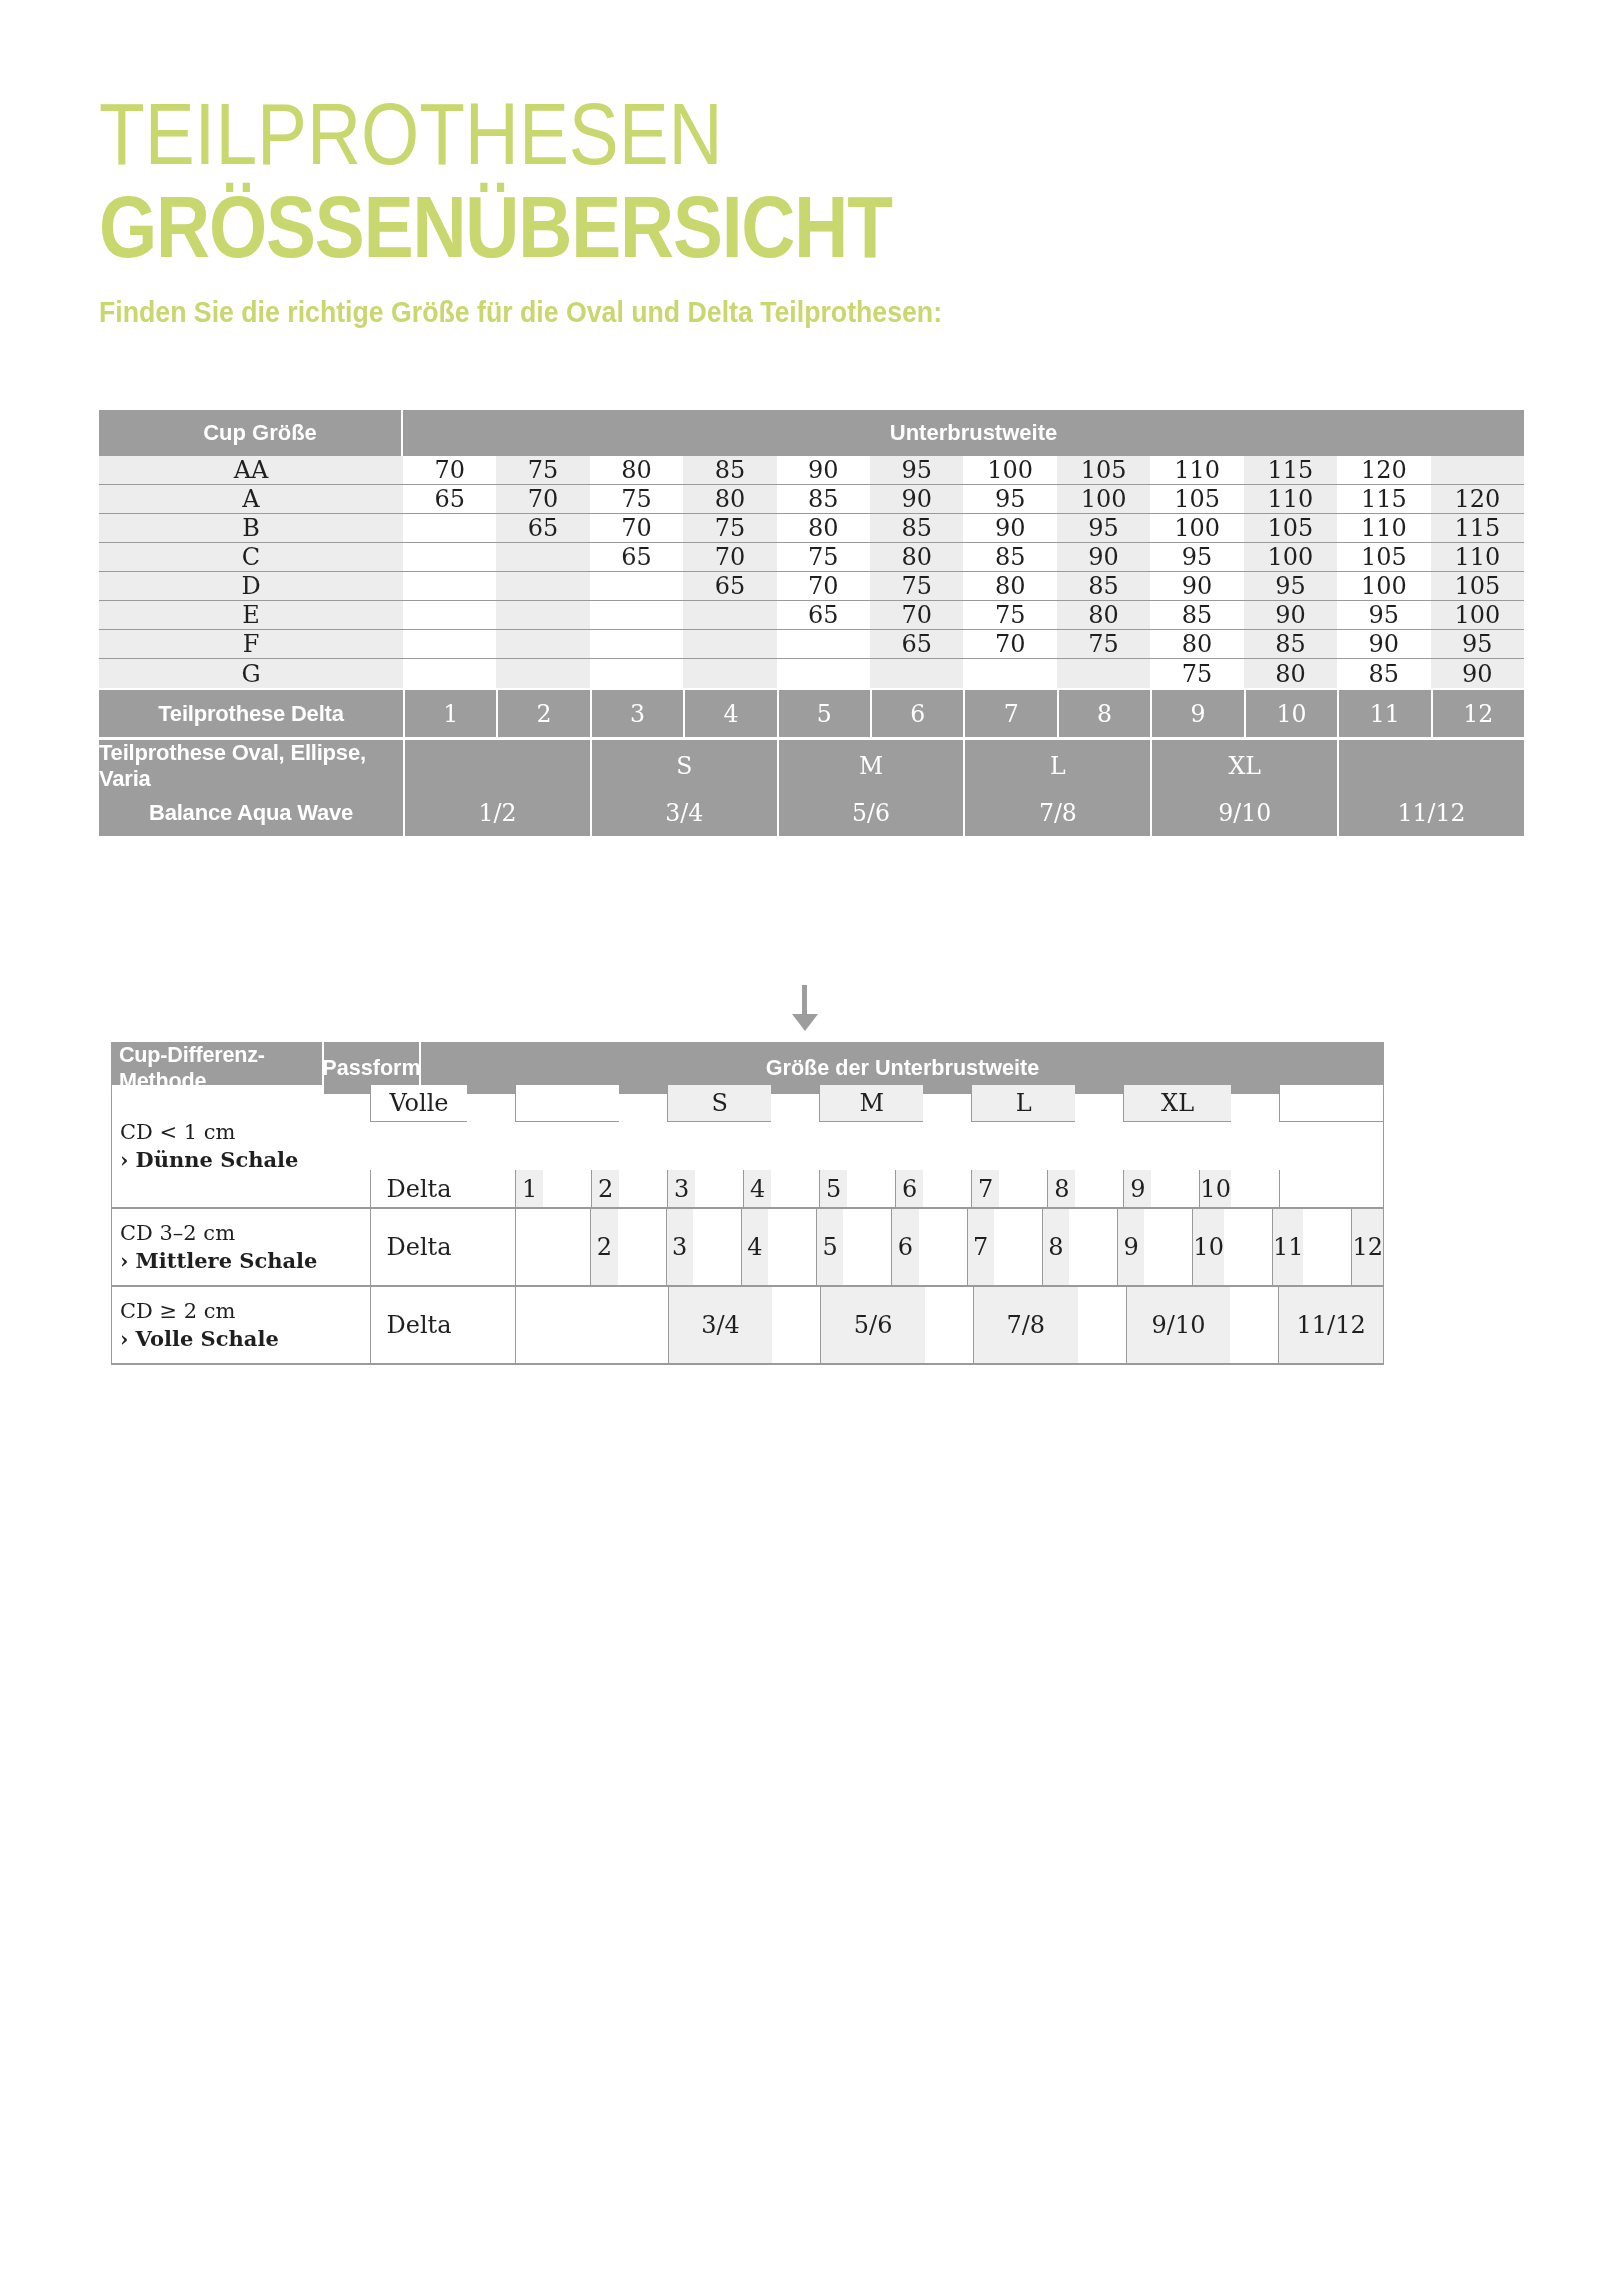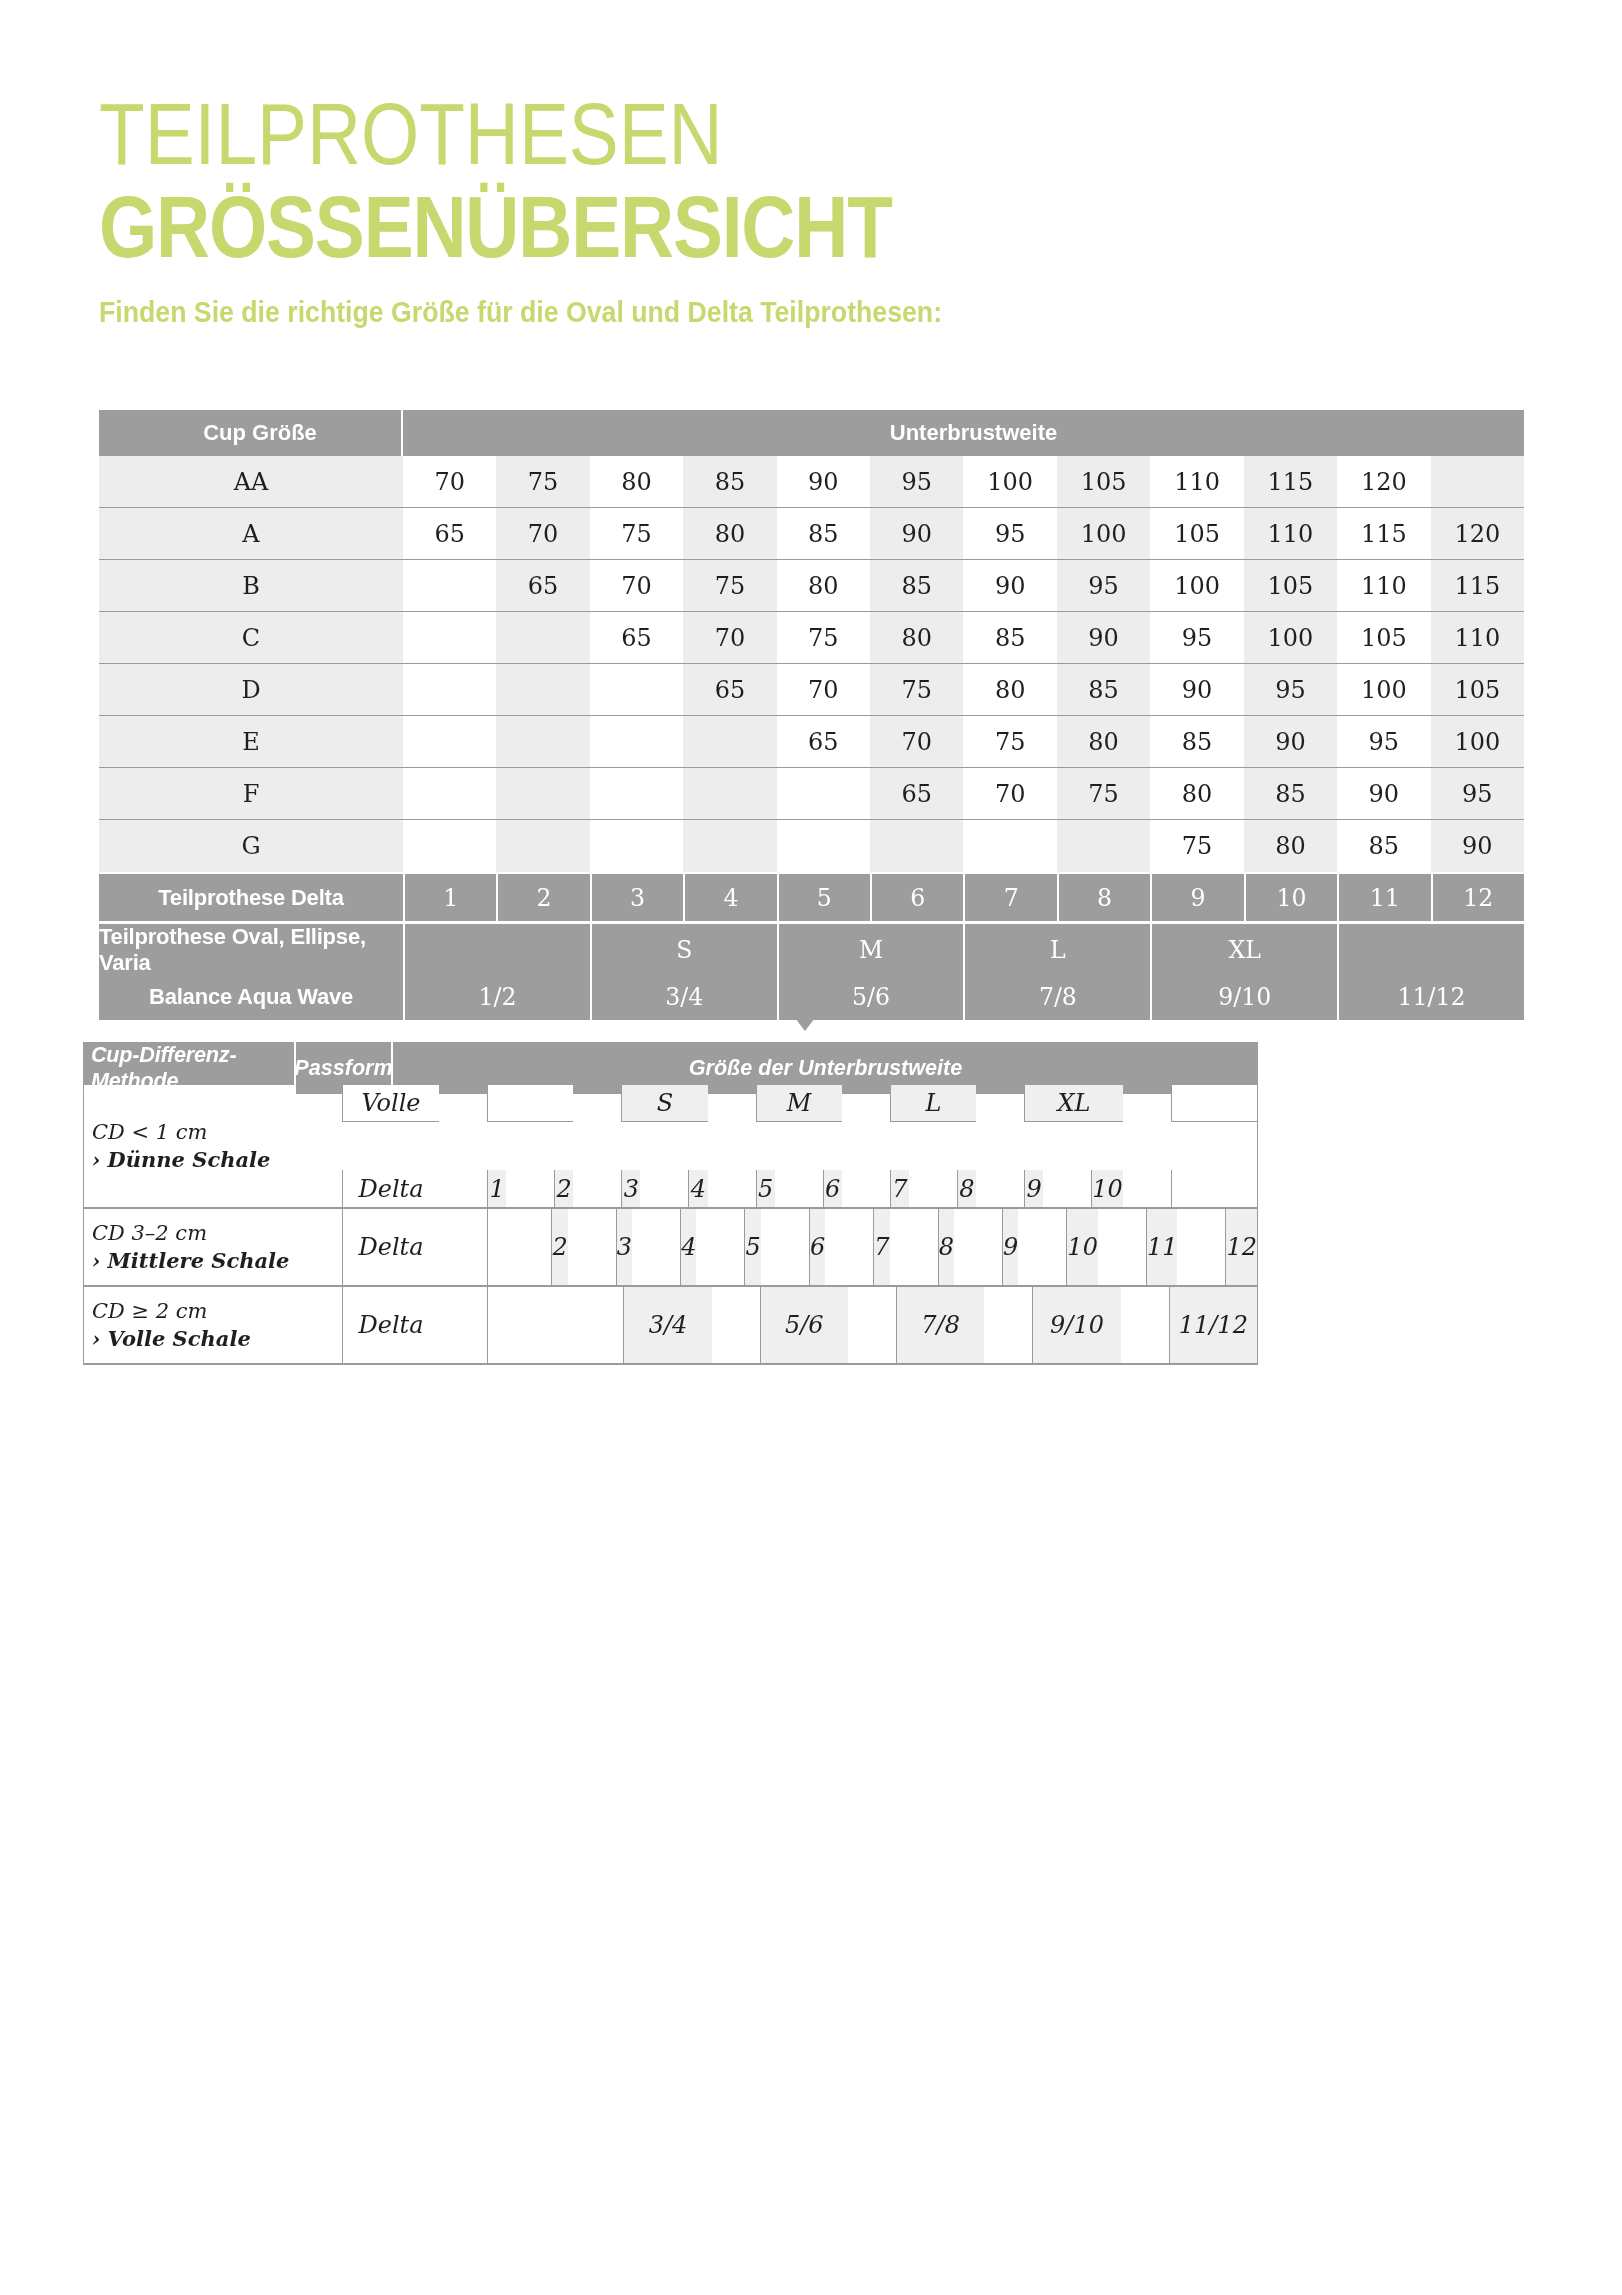--- a/index.html
+++ b/index.html
@@ -37,21 +37,21 @@
   }
   
   .table1{position:absolute;left:99px;top:410px;width:1425px;}
   .t1head{display:grid;grid-template-columns:304px 1fr;height:46px;}
   .t1head>div{
     background:var(--hgray);color:#fff;
     font-family:"Liberation Sans", sans-serif;font-weight:700;font-size:22px;
     display:flex;align-items:center;justify-content:center;padding-left:20px;
   }
   .t1head>div:first-child{border-right:2.6px solid #fff;}
-  .t1row{display:grid;grid-template-columns:304px repeat(12,1fr);height:52px;}
+  .t1row{display:grid;grid-template-columns:304px repeat(12,1fr);height:29px;}
   .t1row.sep{border-bottom:1.3px solid var(--line);}
   .t1row>div{
     display:flex;align-items:center;justify-content:center;
     font-size:24px;color:var(--ink);background:#fff;
   }
   .t1row>div:nth-child(odd){background:var(--cgray);}
   .grayrow{display:grid;height:47px;margin-top:2.6px;}
   .grayrow>div{
     background:var(--hgray);color:#ffffff;
     display:flex;align-items:center;justify-content:center;
@@ -67,21 +67,21 @@
   .t1delta{margin-top:2px;}
   
   .arrow{position:absolute;left:791px;top:985px;width:27.5px;}
   .arrow .stem{width:4.6px;height:29px;background:var(--hgray);margin:0 auto;}
   .arrow .tip{
     width:0;height:0;margin:0 auto;
     border-left:13.7px solid transparent;border-right:13.7px solid transparent;
     border-top:17px solid var(--hgray);
   }
   
-  .table2{position:absolute;left:83px;top:1042px;width:1175px;font-style:italic;}
+  .table2{position:absolute;left:111px;top:1042px;width:1273px;}
   .t2head{display:grid;grid-template-columns:211px 97px 1fr;height:43px;}
   .t2head>div{
     background:var(--hgray);color:#fff;
     font-family:"Liberation Sans", sans-serif;font-weight:700;font-size:21.6px;
     display:flex;align-items:center;justify-content:center;
   }
   .t2head>div:not(:first-child){border-left:2.6px solid #fff;}
   .t2head .left{justify-content:flex-start;padding-left:7.9px;letter-spacing:-0.2px;}
   .t2g{
     display:grid;grid-template-columns:210px 97px repeat(12,1fr);

